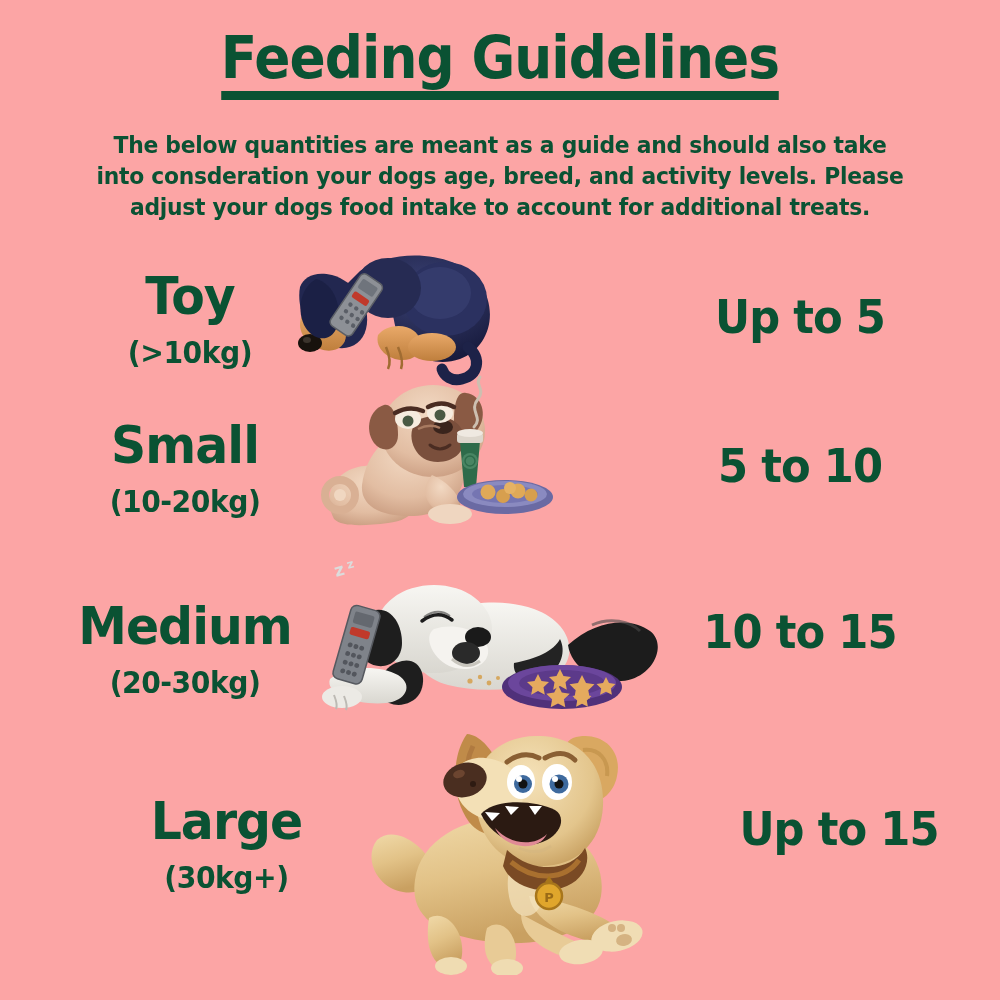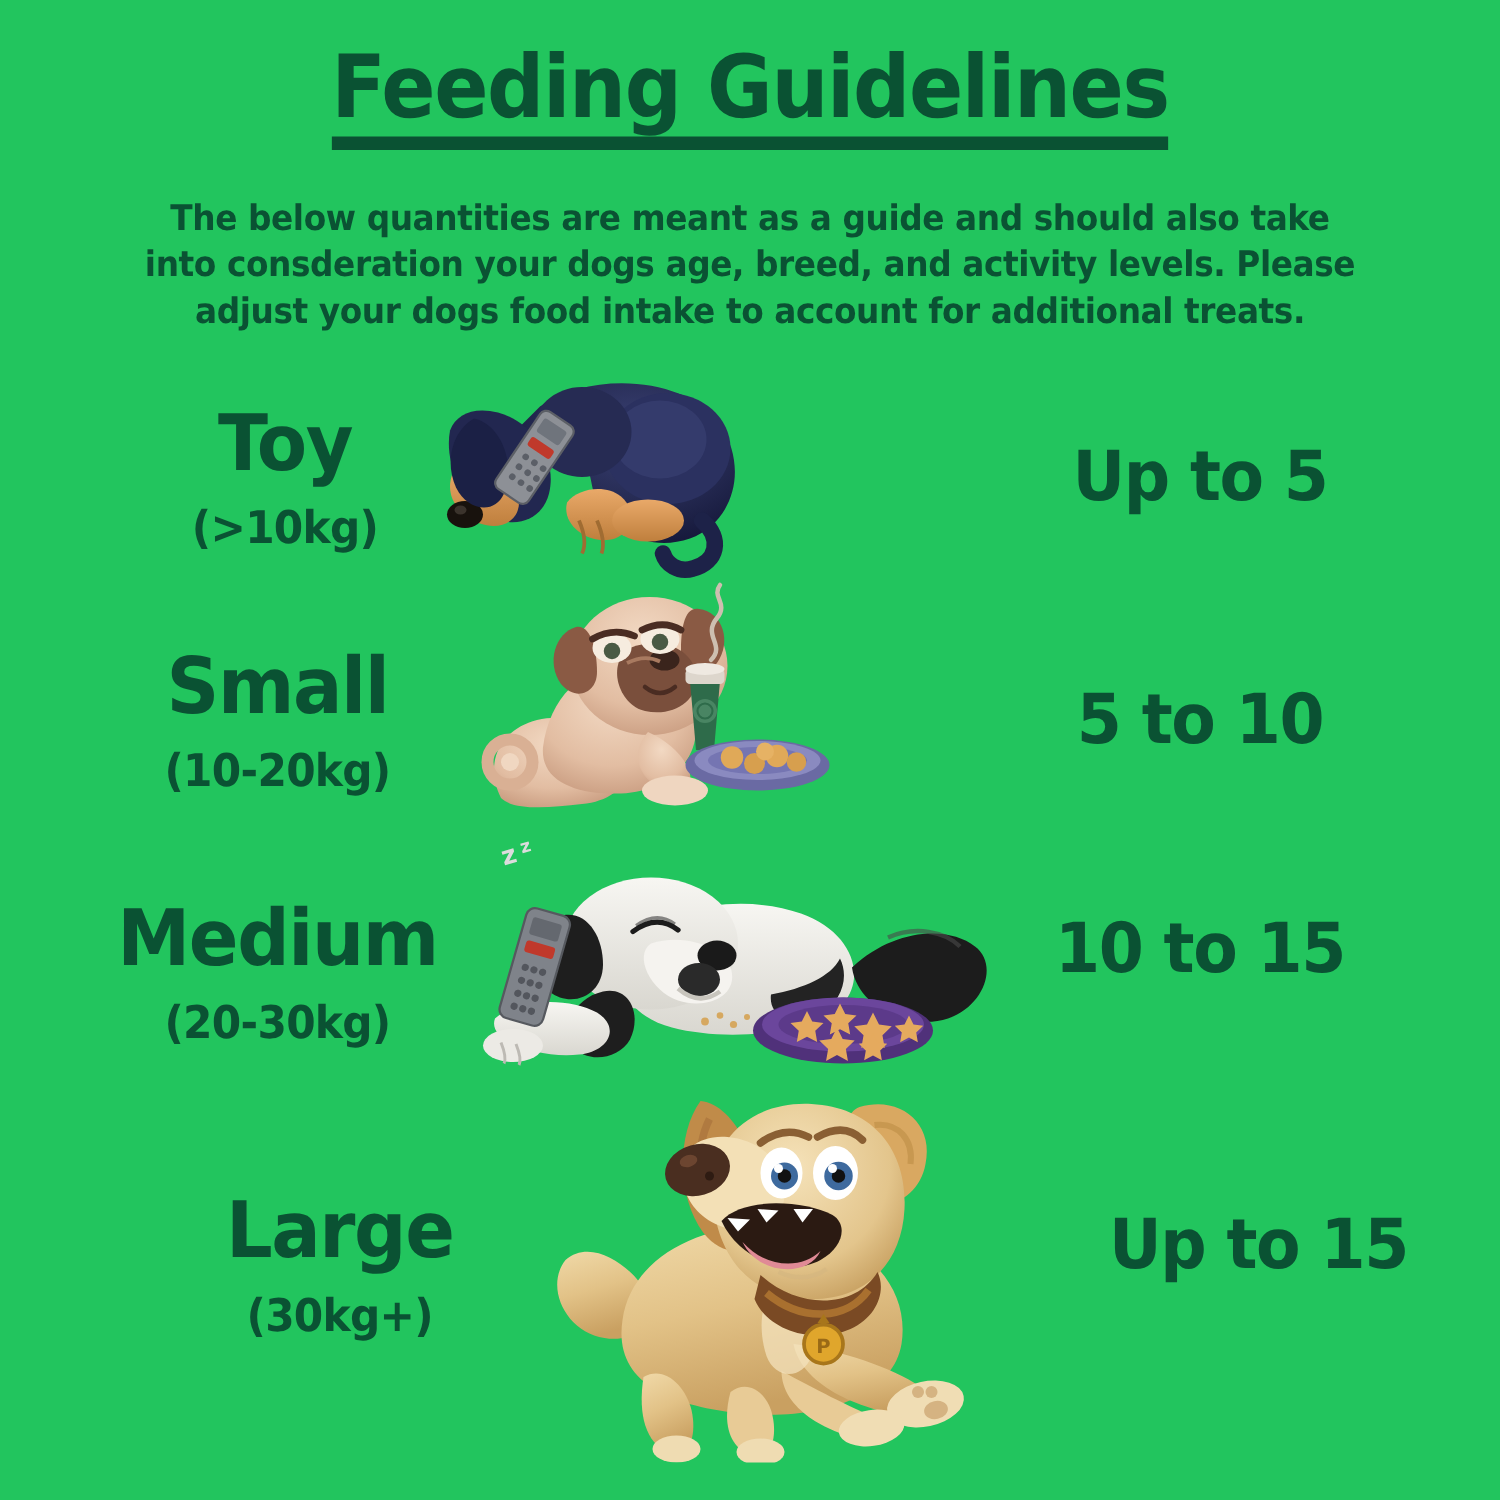--- a/index.html
+++ b/index.html
@@ -7,21 +7,21 @@
   html, body {
     width:1000px; height:1000px;
     background:#fbfbfe;
     font-family:"Liberation Sans", sans-serif;
     overflow:hidden;
   }
 
   #page {
     position:relative;
     width:1000px; height:1000px;
-    background:#22c55e;
+    background:#fca5a5;
   }
 
   
   #header { position:absolute; top:0; left:0; width:1000px; }
 
   #title {
     text-align:center;
     font-family:"DejaVu Sans", sans-serif;
     font-weight:bold;
     font-size:58px;
@@ -155,21 +155,21 @@
           <circle cx="72" cy="86" r="2.2" fill="#5b5f67"></circle>
             <circle cx="79" cy="86" r="2.2" fill="#5b5f67"></circle>
             <circle cx="86" cy="86" r="2.2" fill="#5b5f67"></circle>
         </g>
       </svg>
     </div>
 
     <div class="amount" style="left:640px;top:40px;width:320px;">Up to 5</div>
   </div>
 
-  <div class="row" style="top:417px;height:150px;">
+  <div class="row" style="top:404px;height:150px;">
 
     <div class="size-label" style="left:50px;top:15px;width:270px;">
       <div class="size-name">Small</div>
       <div class="size-weight">(10-20kg)</div>
     </div>
 
     <div class="art" style="left:300px;top:-35px;">
       <svg width="255" height="165" viewBox="0 0 255 165">
         <defs>
           <radialGradient id="pugSkin" cx="45%" cy="30%" r="75%">

